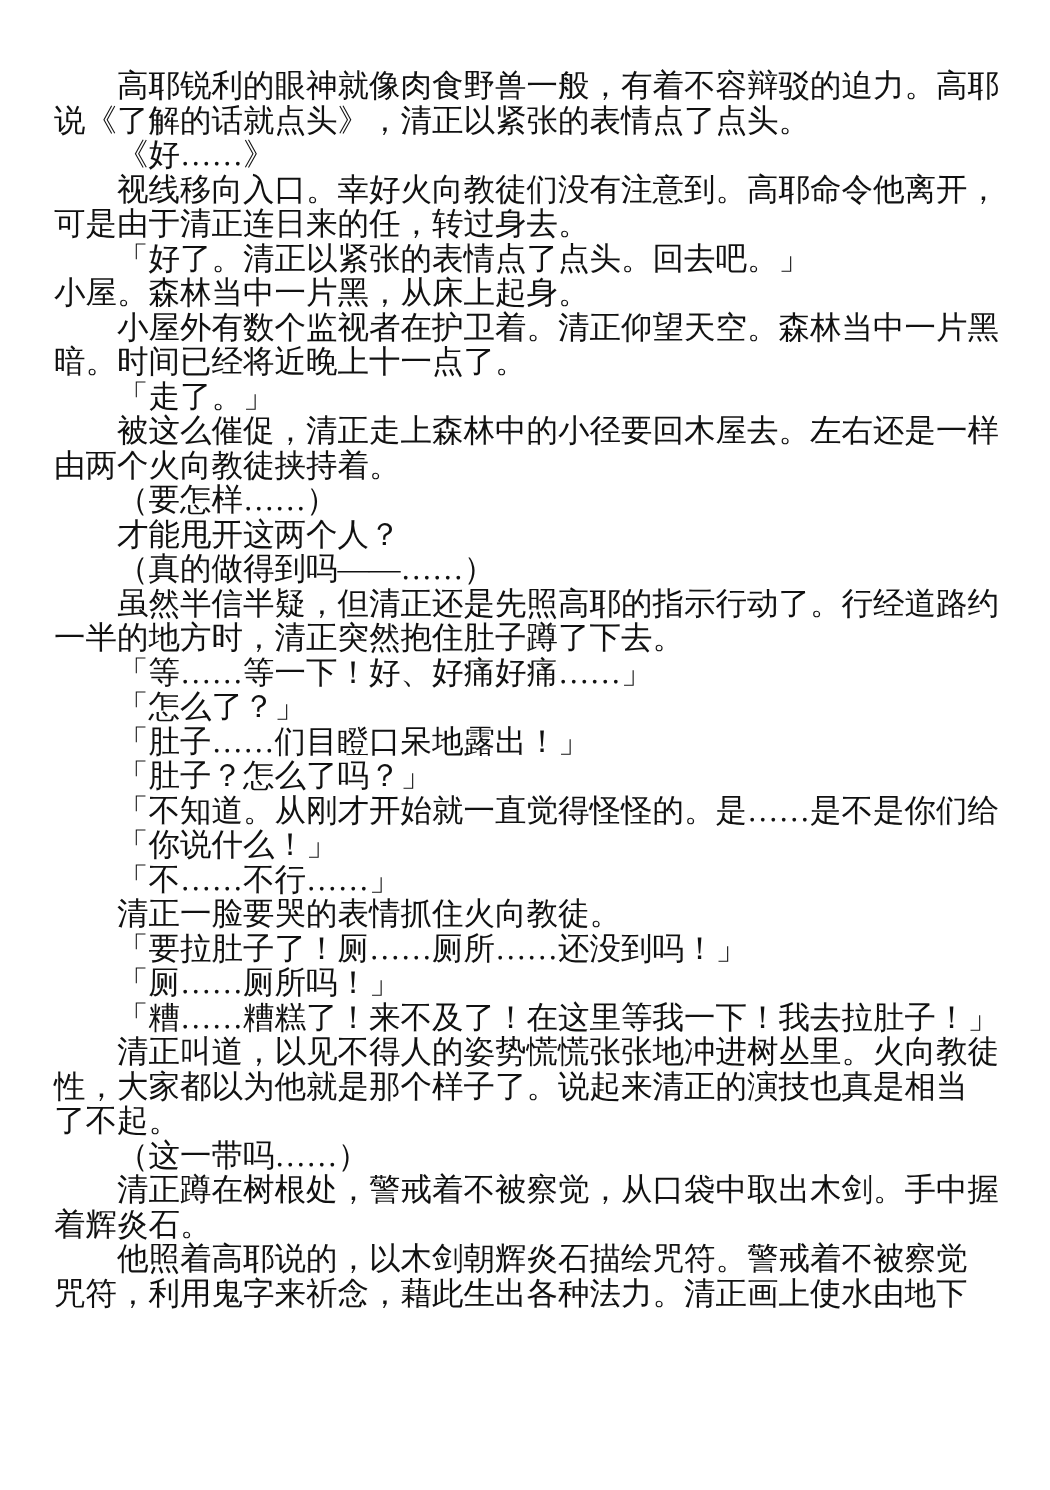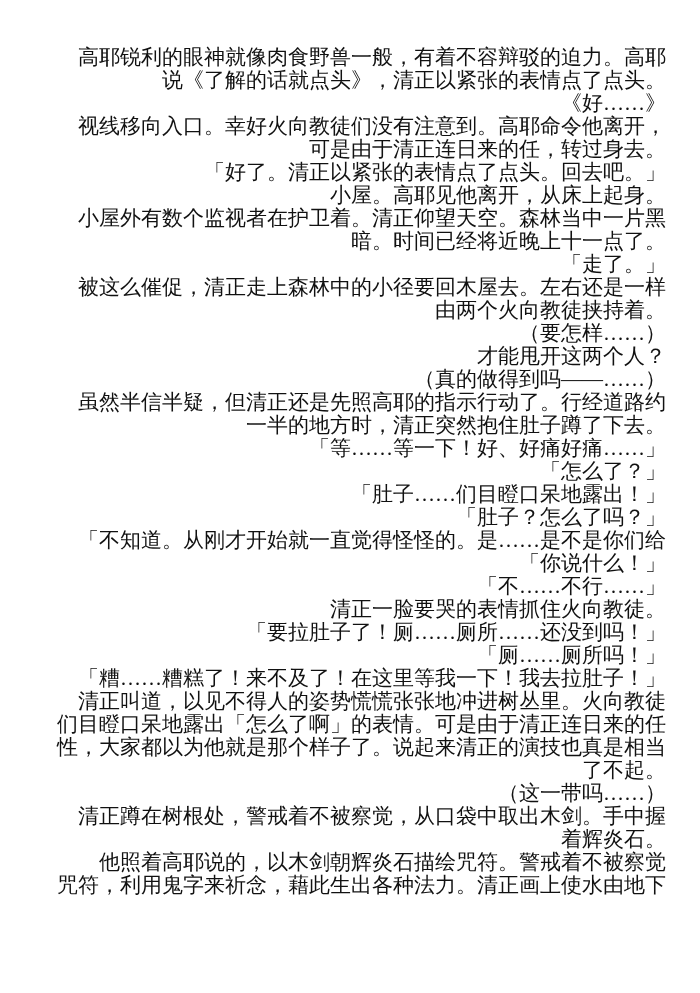--- a/index.html
+++ b/index.html
@@ -22,38 +22,37 @@
   .text-block {
     width: 630px;
   }
   .line {
     font-family: "Liberation Serif", "DejaVu Serif", serif;
     font-size: 21px;
     line-height: 23px;
     color: #111111;
     white-space: pre;
     letter-spacing: 0;
-    text-align: right;
   }
   .line.first {
     text-indent: 2em;
   }
 </style>
 </head>
 <body>
 
 <div class="page">
   <div class="text-block" id="text-block">
       <div class="line first">高耶锐利的眼神就像肉食野兽一般，有着不容辩驳的迫力。高耶</div>
       <div class="line">说《了解的话就点头》，清正以紧张的表情点了点头。</div>
       <div class="line first">《好……》</div>
       <div class="line first">视线移向入口。幸好火向教徒们没有注意到。高耶命令他离开，</div>
       <div class="line">可是由于清正连日来的任，转过身去。</div>
       <div class="line first">「好了。清正以紧张的表情点了点头。回去吧。」</div>
-      <div class="line">小屋。高耶见他离开，从床上起身。</div>
+      <div class="line">小屋。森林当中一片黑，从床上起身。</div>
       <div class="line first">小屋外有数个监视者在护卫着。清正仰望天空。森林当中一片黑</div>
       <div class="line">暗。时间已经将近晚上十一点了。</div>
       <div class="line first">「走了。」</div>
       <div class="line first">被这么催促，清正走上森林中的小径要回木屋去。左右还是一样</div>
       <div class="line">由两个火向教徒挟持着。</div>
       <div class="line first">（要怎样……）</div>
       <div class="line first">才能甩开这两个人？</div>
       <div class="line first">（真的做得到吗——……）</div>
       <div class="line first">虽然半信半疑，但清正还是先照高耶的指示行动了。行经道路约</div>
       <div class="line">一半的地方时，清正突然抱住肚子蹲了下去。</div>
@@ -62,21 +61,20 @@
       <div class="line first">「肚子……们目瞪口呆地露出！」</div>
       <div class="line first">「肚子？怎么了吗？」</div>
       <div class="line first">「不知道。从刚才开始就一直觉得怪怪的。是……是不是你们给</div>
       <div class="line first">「你说什么！」</div>
       <div class="line first">「不……不行……」</div>
       <div class="line first">清正一脸要哭的表情抓住火向教徒。</div>
       <div class="line first">「要拉肚子了！厕……厕所……还没到吗！」</div>
       <div class="line first">「厕……厕所吗！」</div>
       <div class="line first">「糟……糟糕了！来不及了！在这里等我一下！我去拉肚子！」</div>
       <div class="line first">清正叫道，以见不得人的姿势慌慌张张地冲进树丛里。火向教徒</div>
-      <div class="line">们目瞪口呆地露出「怎么了啊」的表情。可是由于清正连日来的任</div>
       <div class="line">性，大家都以为他就是那个样子了。说起来清正的演技也真是相当</div>
       <div class="line">了不起。</div>
       <div class="line first">（这一带吗……）</div>
       <div class="line first">清正蹲在树根处，警戒着不被察觉，从口袋中取出木剑。手中握</div>
       <div class="line">着辉炎石。</div>
       <div class="line first">他照着高耶说的，以木剑朝辉炎石描绘咒符。警戒着不被察觉</div>
       <div class="line">咒符，利用鬼字来祈念，藉此生出各种法力。清正画上使水由地下</div>
     </div>
 </div>
 

